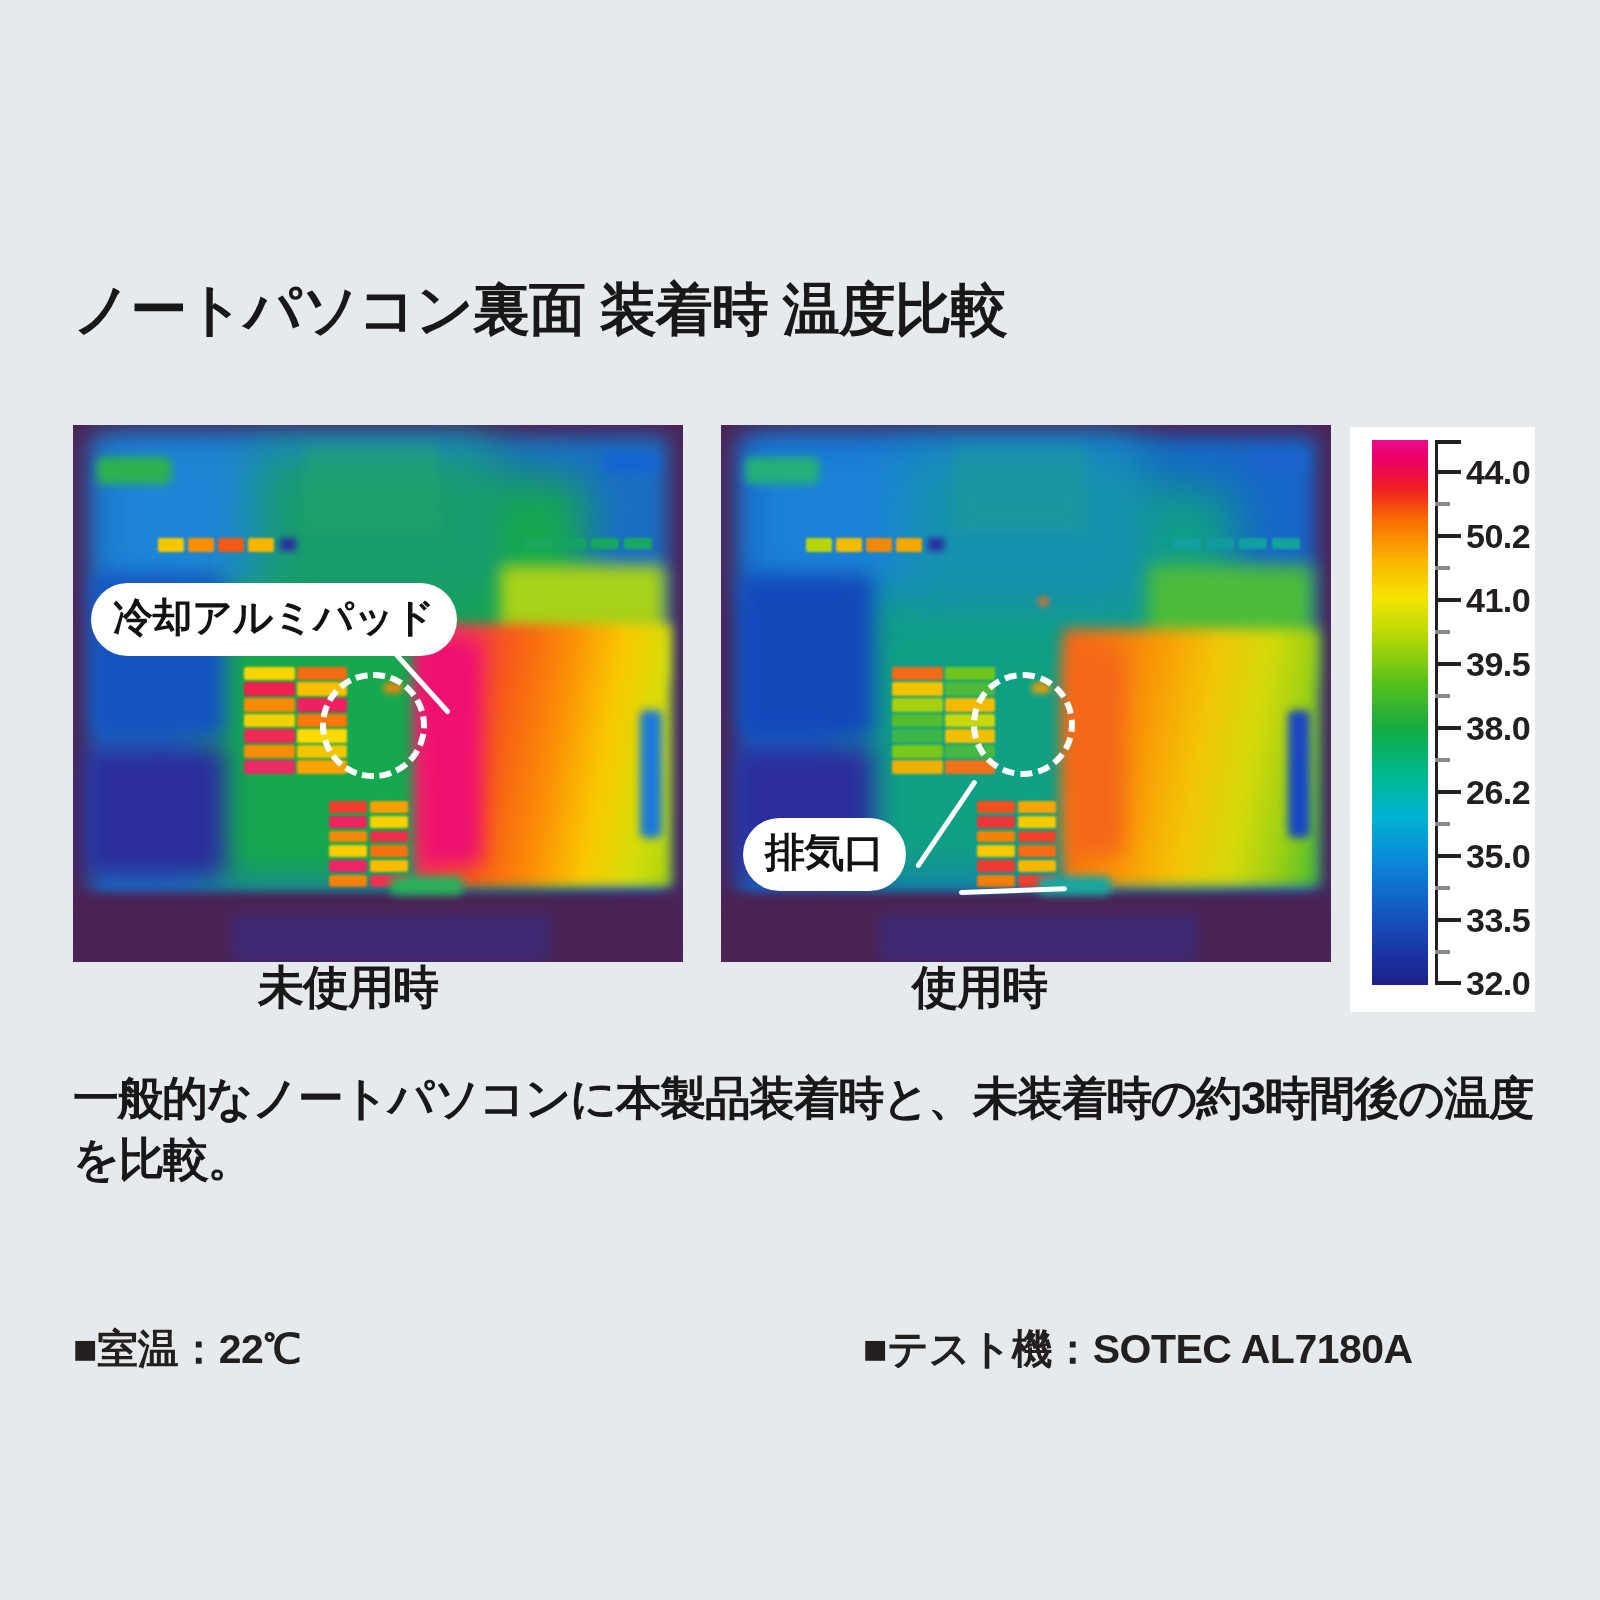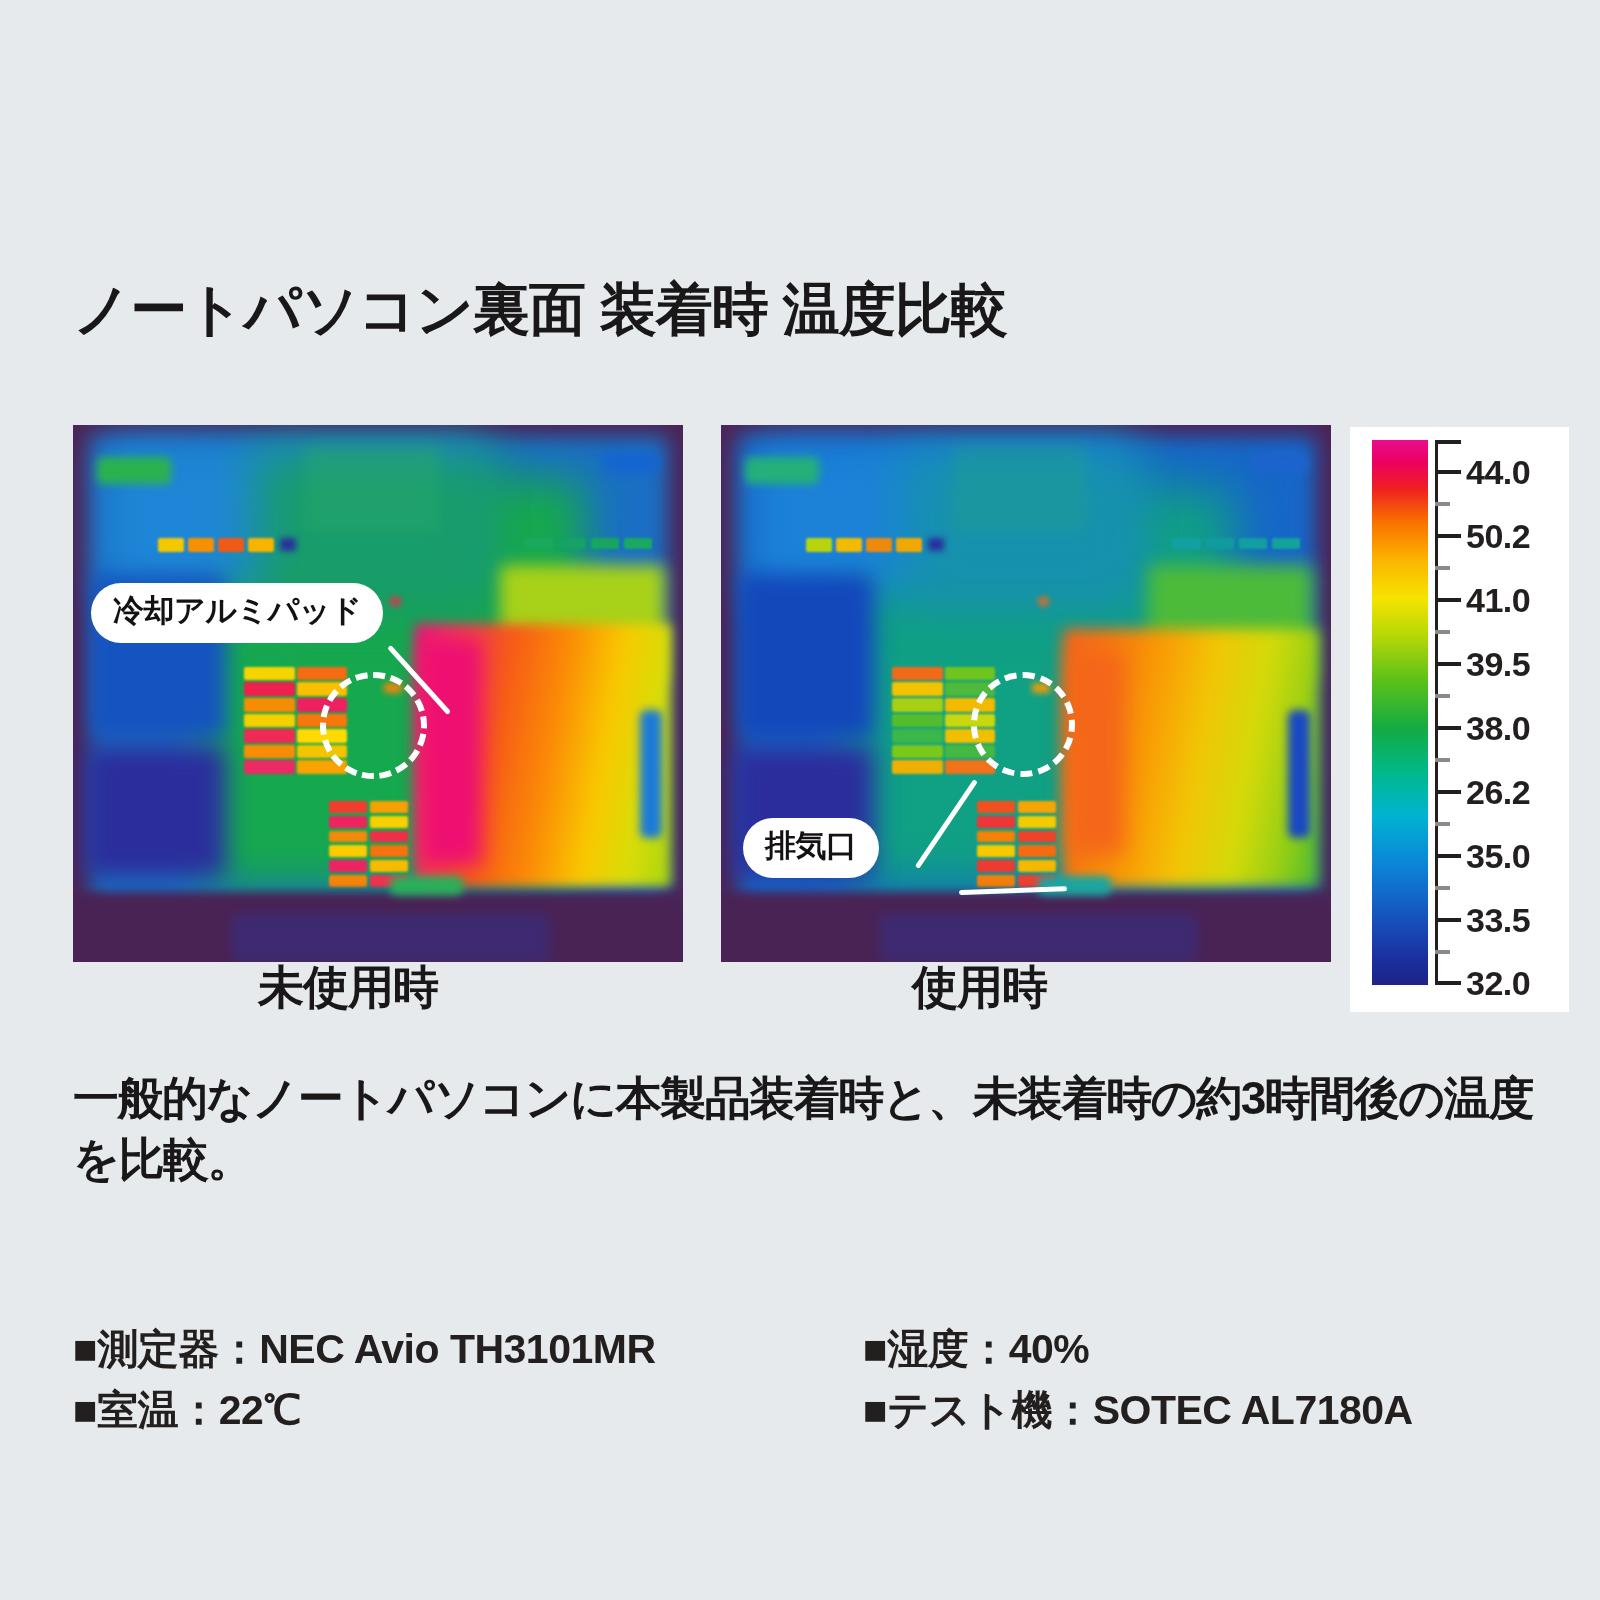--- a/index.html
+++ b/index.html
@@ -58,21 +58,21 @@
     border:6px dashed #ffffff;
     border-radius:50%;
     box-sizing:border-box;
   }
 
   
   .callout {
     position:absolute;
     background:#ffffff;
     border-radius:999px;
-    font-size:31px;
+    font-size:40px;
     font-weight:bold;
     color:#141111;
     display:flex;
     align-items:center;
     justify-content:center;
     padding:7px 22px 11px 22px;
     white-space:nowrap;
     z-index:14;
     letter-spacing:-0.5px;
   }
@@ -94,21 +94,21 @@
     white-space:nowrap;
     letter-spacing:-1px;
   }
   #caption-left  { left:258px; top:957px; }
   #caption-right { left:912px; top:957px; }
 
   
   #colorbar-panel {
     position:absolute;
     left:1350px; top:427px;
-    width:219px; height:585px;
+    width:185px; height:585px;
     background:#ffffff;
   }
   #colorbar-gradient {
     position:absolute;
     left:22px; top:13px;
     width:56px; height:545px;
     background:linear-gradient(to top,
       #1d2287 0%,
       #1b30a0 5%,
       #1551bb 12%,
@@ -405,27 +405,19 @@
 
   <div class="tick-major" style="top:554px;"></div>
   <div class="tick-label" style="top:556px;">32.0</div>
 </div>
 
 <div id="description">一般的なノートパソコンに本製品装着時と、未装着時の約3時間後の温度を比較。</div>
 
 <div id="conditions">
   <div class="cond-row">
     <div class="cond-col-a">
-      <div class="cond-item">■測定器：NEC Avio TH3101MR</div>
-    </div>
-    <div>
-      <div class="cond-item">■湿度：40%</div>
-    </div>
-  </div>
-  <div class="cond-row">
-    <div class="cond-col-a">
       <div class="cond-item">■室温：22℃</div>
     </div>
     <div>
       <div class="cond-item">■テスト機：SOTEC AL7180A</div>
     </div>
   </div>
 </div>
 
 </body></html>

